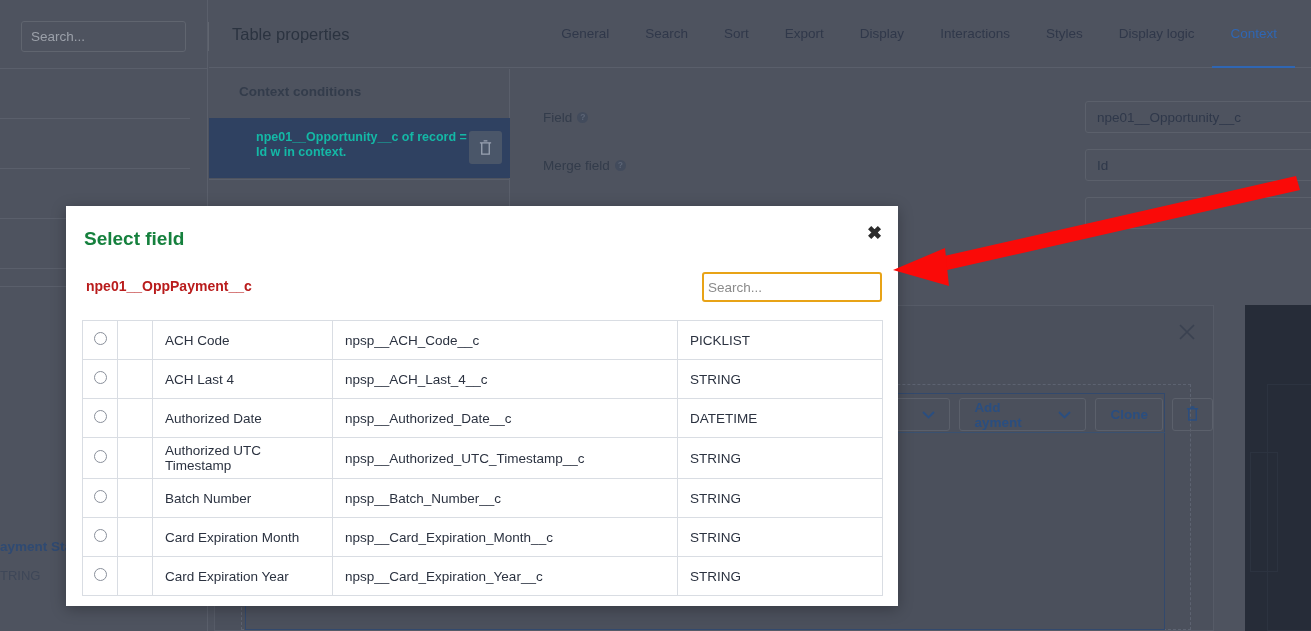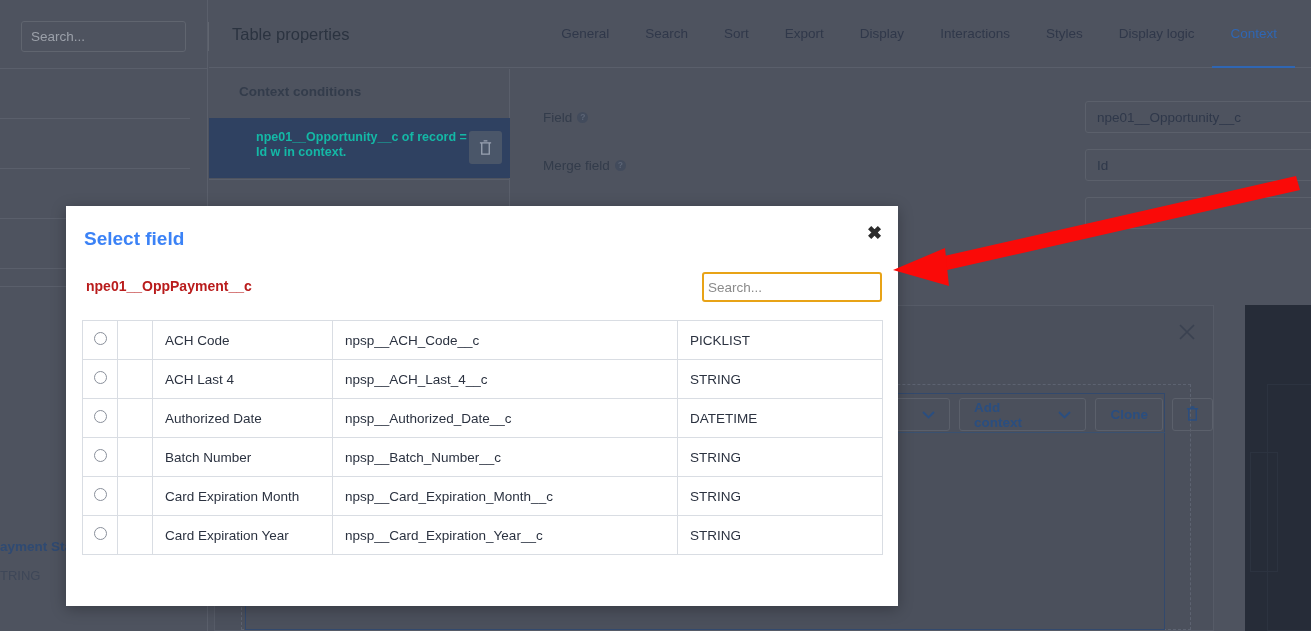--- a/index.html
+++ b/index.html
@@ -155,21 +155,21 @@
   }
 
   
   .modal {
     position: absolute; left: 66px; top: 206px; width: 832px; height: 400px;
     background: #ffffff; box-shadow: 0 3px 14px rgba(0,0,0,0.28);
     overflow: hidden;
   }
   .modal-title {
     position: absolute; left: 18px; top: 22px;
-    font-size: 19px; color: #3b82f6; font-weight: 700;
+    font-size: 19px; color: #15803d; font-weight: 700;
   }
   .modal-close {
     position: absolute; right: 16px; top: 18px; font-size: 18px;
     color: #2b2b2b; font-weight: 700; cursor: pointer; line-height: 18px;
   }
   .modal-obj {
     position: absolute; left: 20px; top: 72px;
     font-size: 14px; color: #b91c1c; font-weight: 700;
   }
   .modal-search {
@@ -294,21 +294,21 @@
       <div class="ic-toolbar">
         <div class="ic-btn">
           <span>Add fields</span>
           <span>
             <svg width="13" height="8" viewBox="0 0 13 8">
                 <path d="M1 1l5.5 5.5L12 1" fill="none" stroke="#2a4e80" stroke-width="1.9"></path>
               </svg>
           </span>
         </div>
         <div class="ic-btn">
-          <span>Add context</span>
+          <span>Add ayment</span>
           <span>
             <svg width="13" height="8" viewBox="0 0 13 8">
                 <path d="M1 1l5.5 5.5L12 1" fill="none" stroke="#2a4e80" stroke-width="1.9"></path>
               </svg>
           </span>
         </div>
         <div class="ic-btn">
           <span>Clone</span>
         </div>
         <div class="ic-btn icon-only">
@@ -352,20 +352,27 @@
         <tr>
           <td class="c-radio"><span class="radio"></span></td>
           <td class="c-blank"></td>
           <td class="c-label">Authorized Date</td>
           <td class="c-api">npsp__Authorized_Date__c</td>
           <td class="c-type">DATETIME</td>
         </tr>
         <tr>
           <td class="c-radio"><span class="radio"></span></td>
           <td class="c-blank"></td>
+          <td class="c-label">Authorized UTC Timestamp</td>
+          <td class="c-api">npsp__Authorized_UTC_Timestamp__c</td>
+          <td class="c-type">STRING</td>
+        </tr>
+        <tr>
+          <td class="c-radio"><span class="radio"></span></td>
+          <td class="c-blank"></td>
           <td class="c-label">Batch Number</td>
           <td class="c-api">npsp__Batch_Number__c</td>
           <td class="c-type">STRING</td>
         </tr>
         <tr>
           <td class="c-radio"><span class="radio"></span></td>
           <td class="c-blank"></td>
           <td class="c-label">Card Expiration Month</td>
           <td class="c-api">npsp__Card_Expiration_Month__c</td>
           <td class="c-type">STRING</td>

